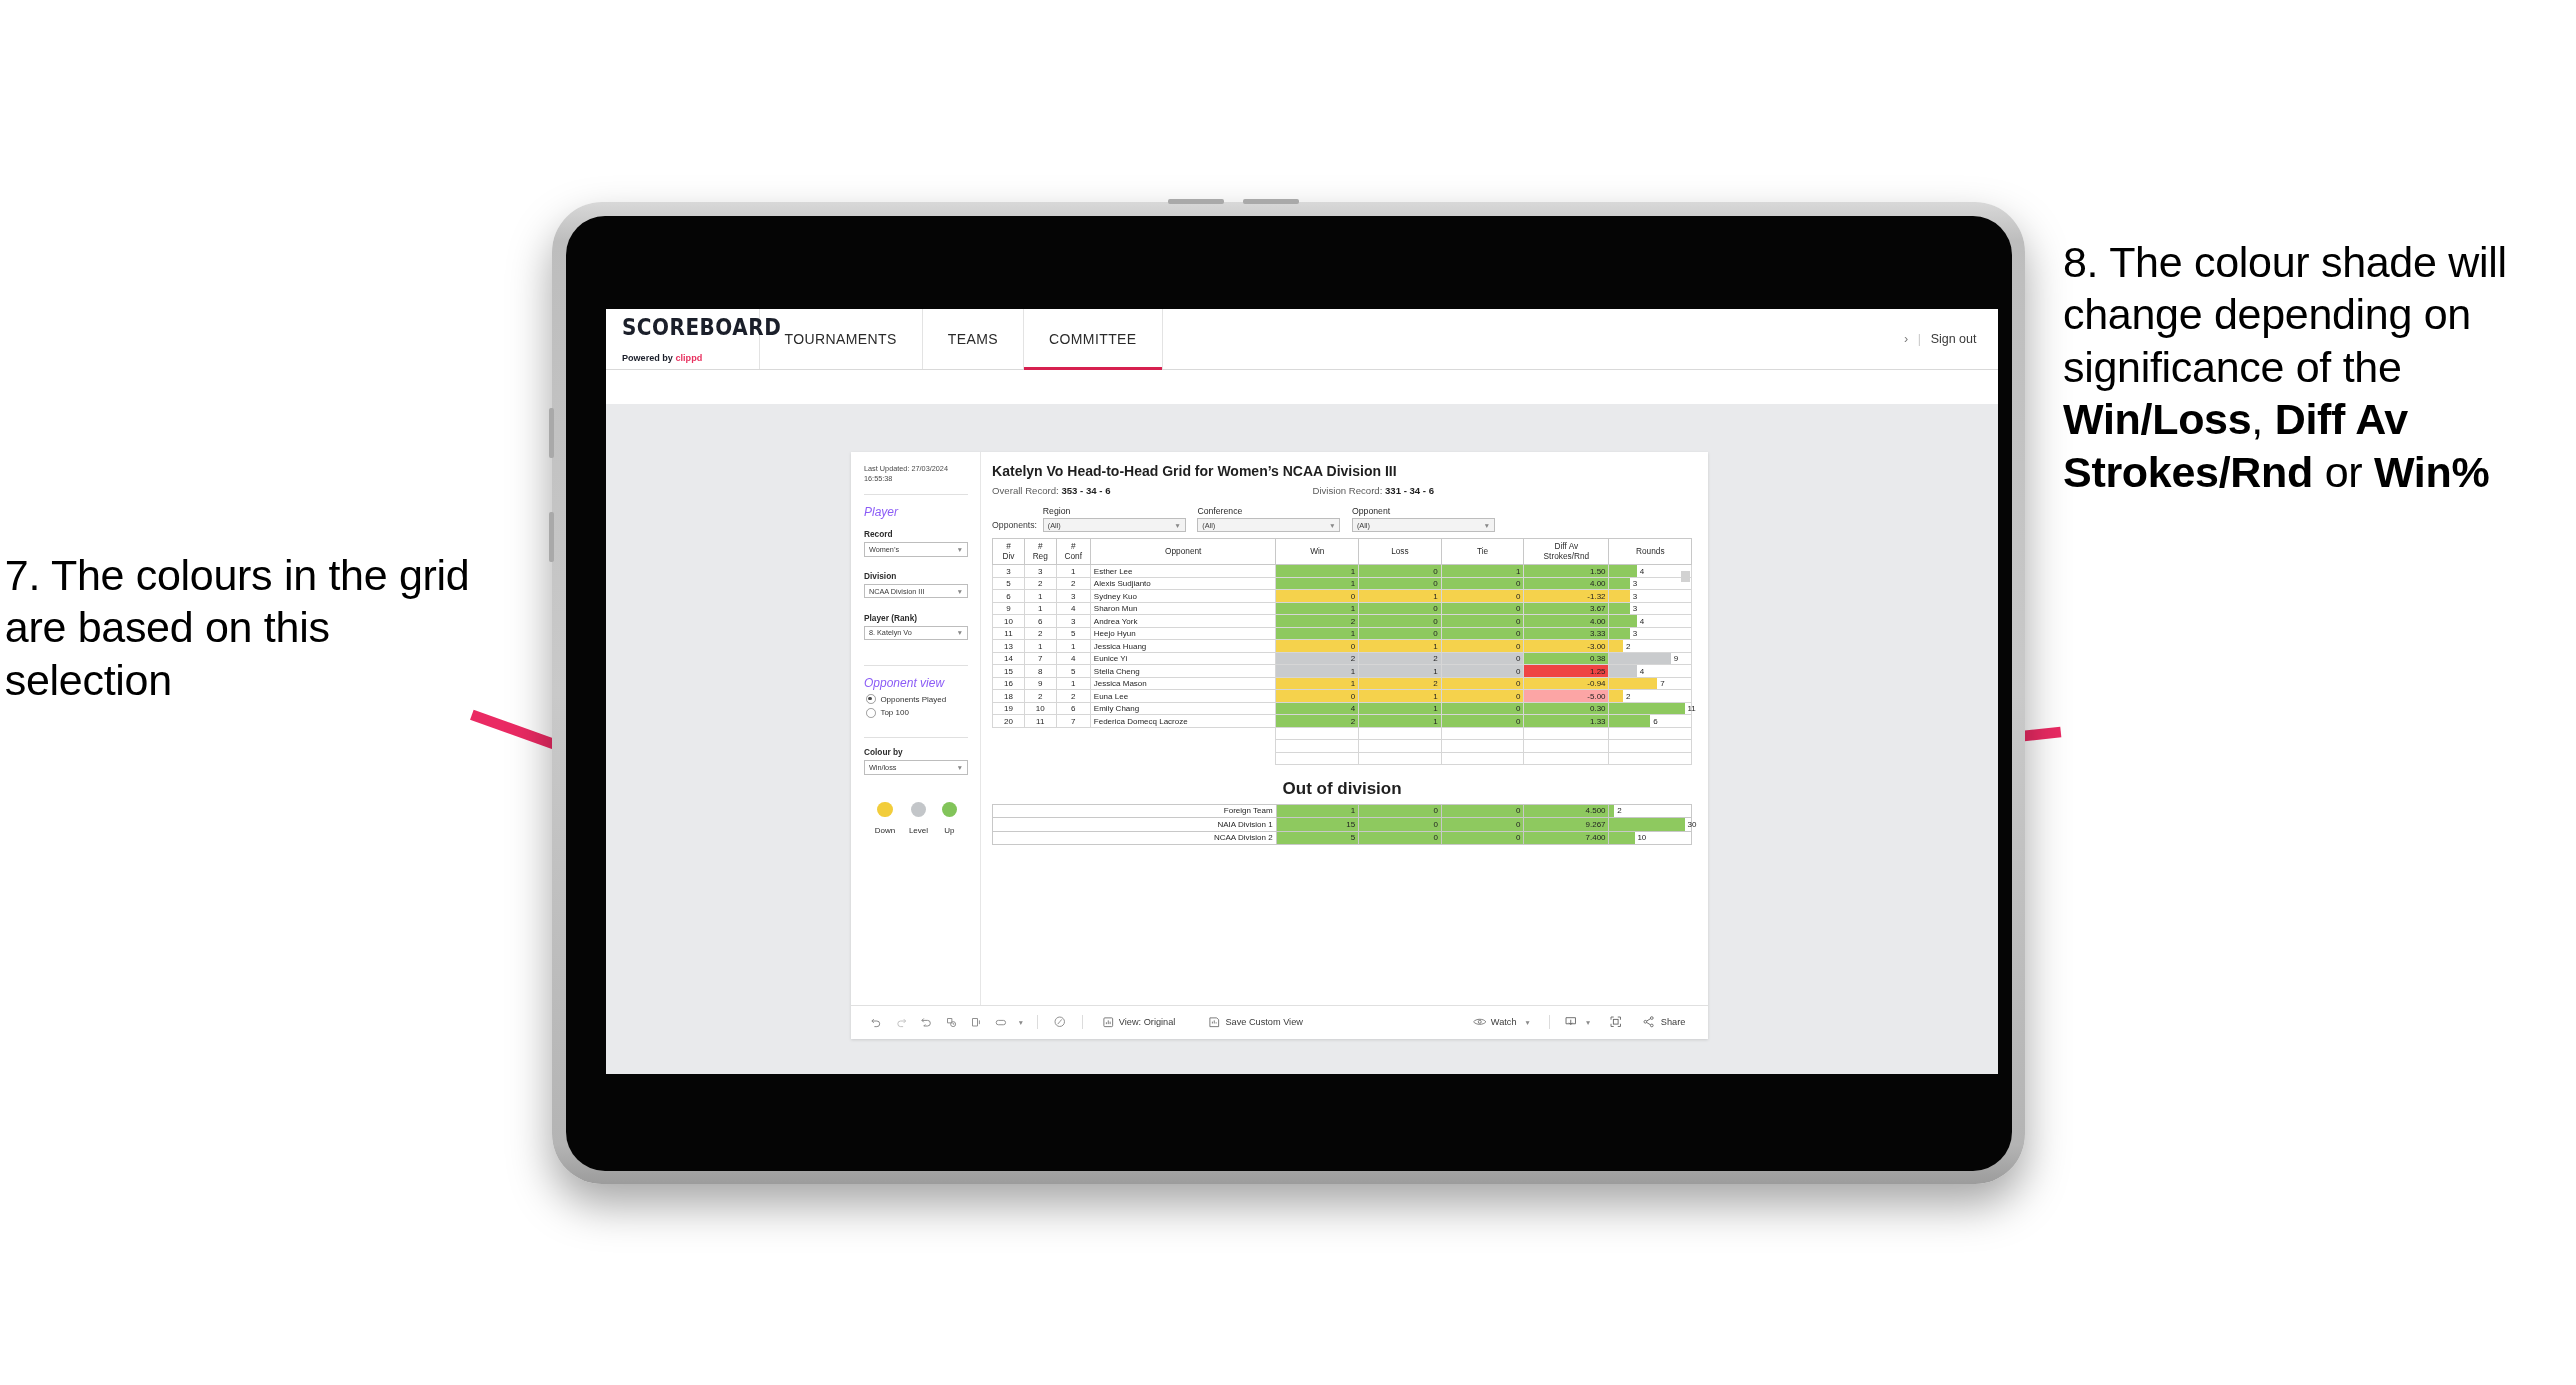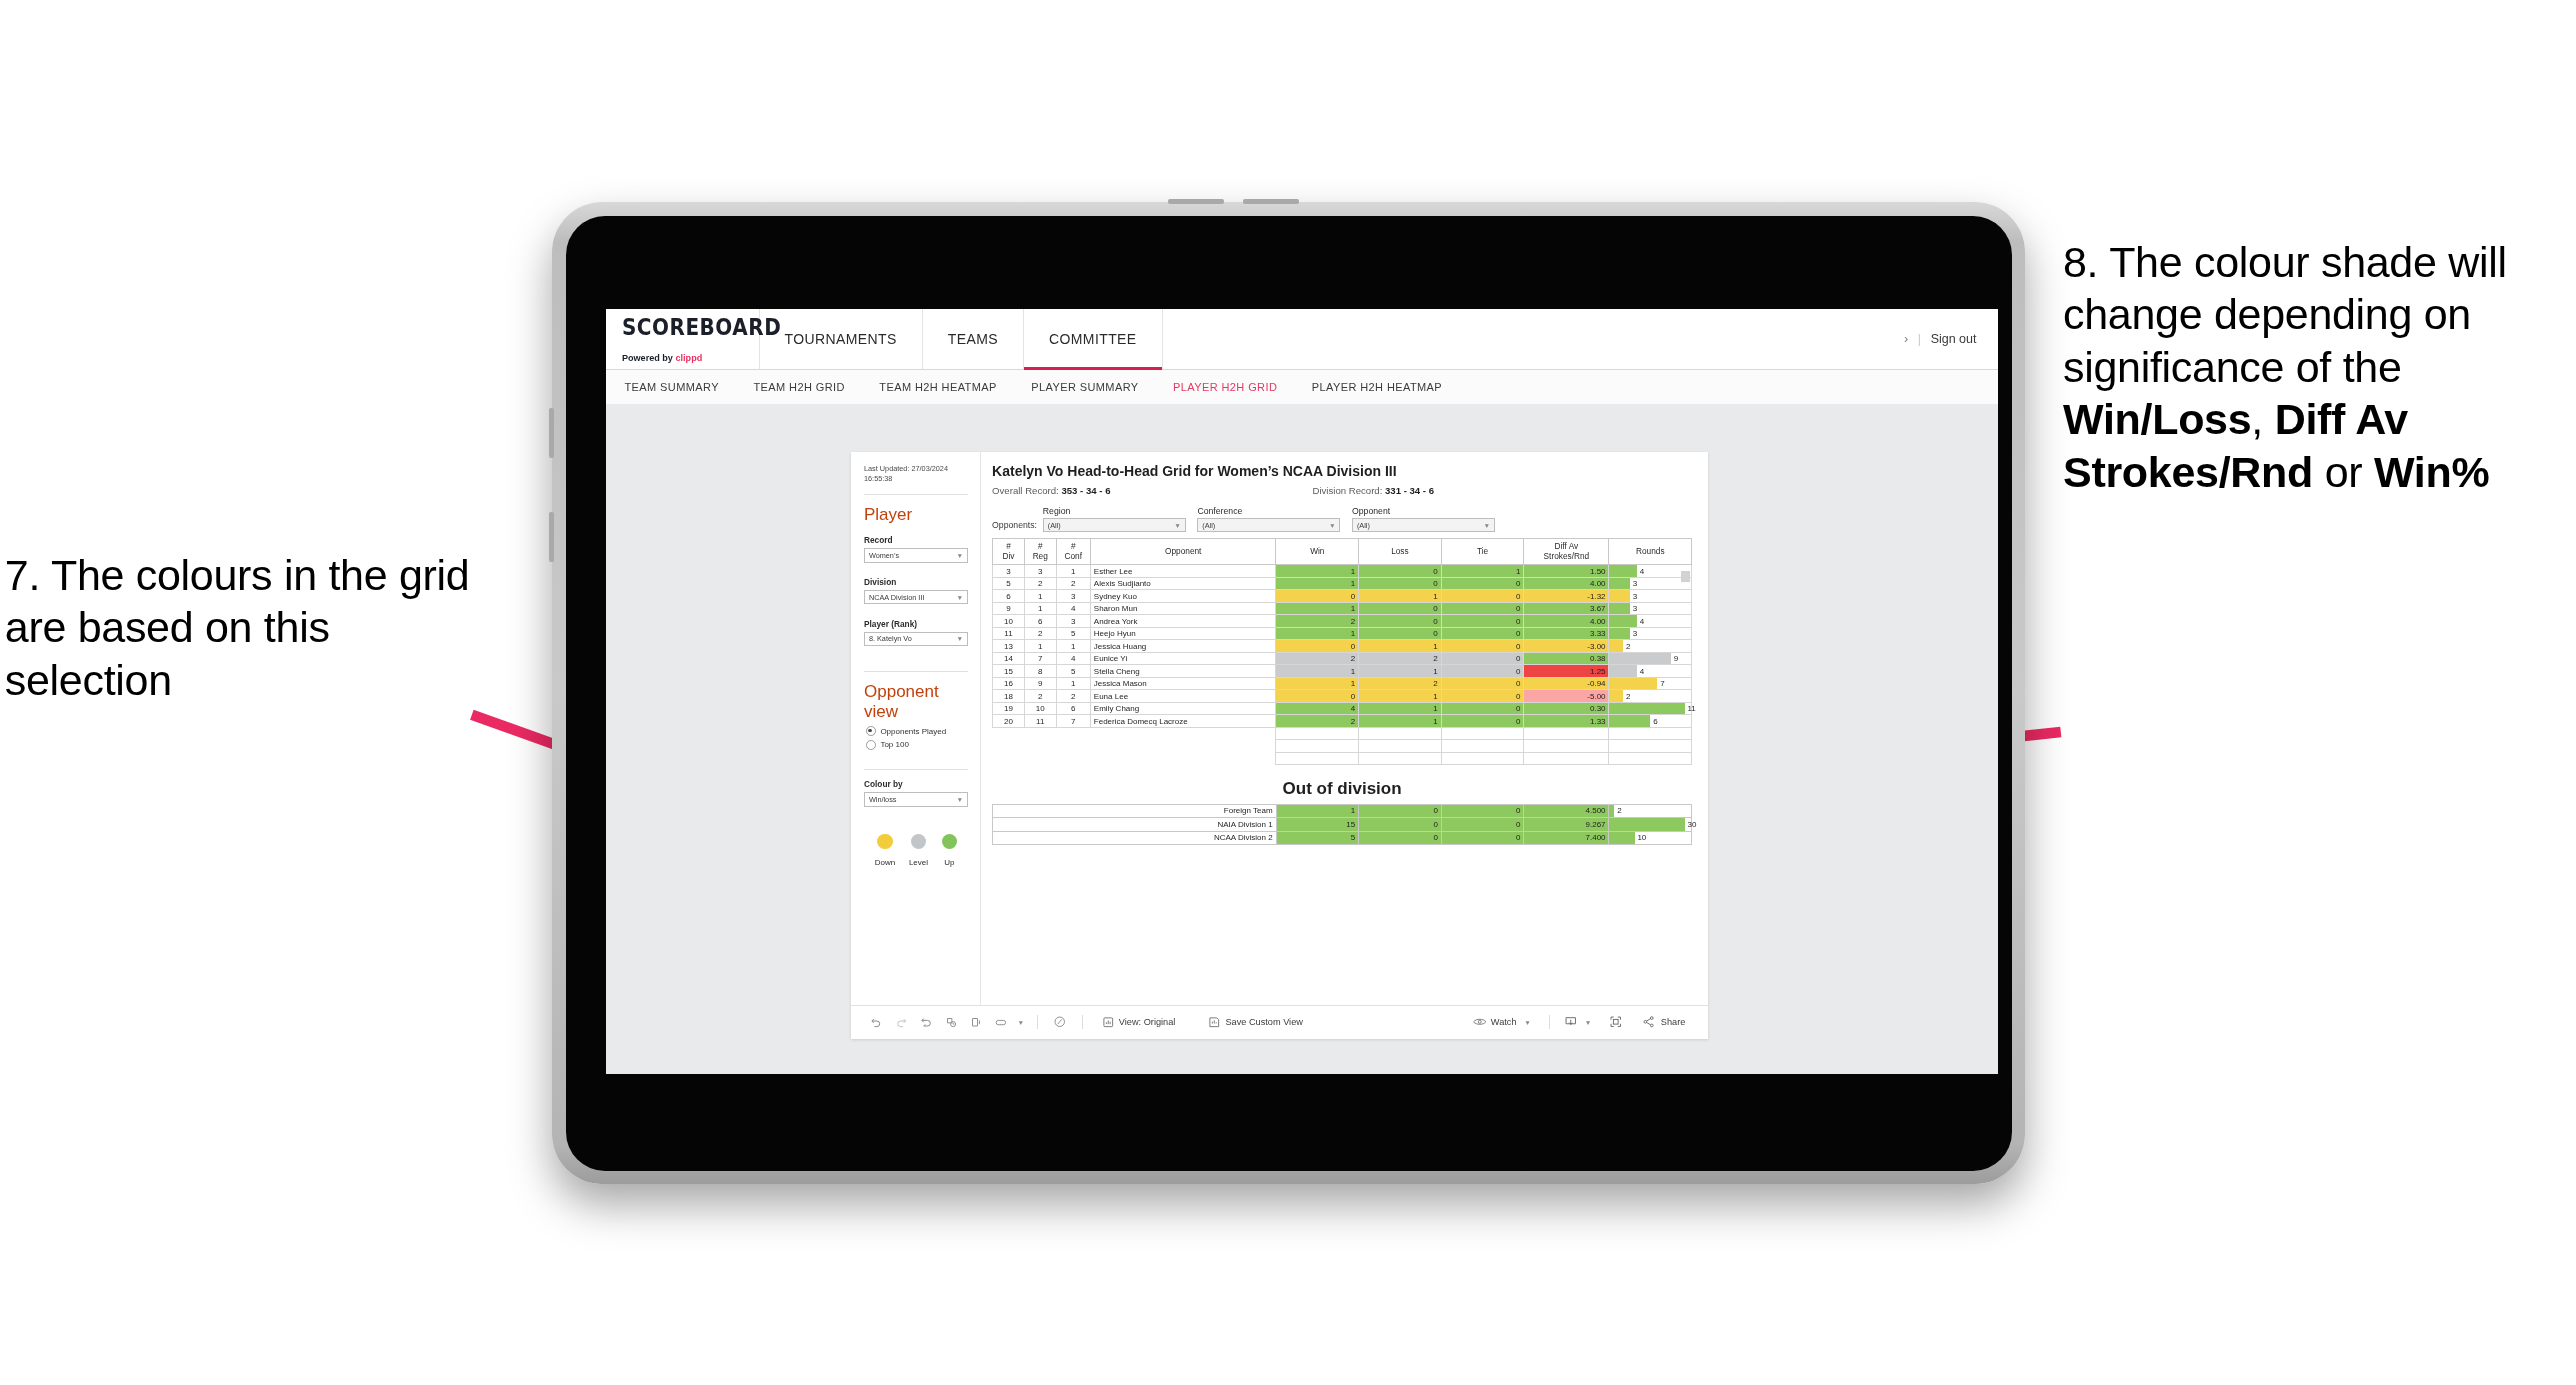--- a/index.html
+++ b/index.html
@@ -59,21 +59,21 @@
   #page{position:absolute;left:0;top:95px;right:0;bottom:0;background:#e9eaec;}
 
   
   #card{position:absolute;left:245px;top:48px;width:857px;height:587px;background:#ffffff;box-shadow:0 1px 2.9px rgba(0,0,0,.13);display:flex;flex-direction:column;}
   #card-body{flex:1;display:flex;min-height:0;}
 
   
   #sidebar{width:130px;padding:12.5px 11.6px 0 13.5px;box-sizing:border-box;border-right:1px solid #e6e6e6;}
   .last-updated{font-size:7.3px;color:#4a4a4a;font-weight:normal;line-height:1.35;}
   .hr{height:1px;background:#e0e0e0;margin:10.6px 0 9.6px 0;}
-  .sb-h{font-size:17px;color:#c2410c;margin:1.9px 0 10.6px 0;}
+  .sb-h{font-size:12px;color:#8b5cf6;margin:1.9px 0 10.6px 0;font-style:italic;}
   .fld-label{font-size:8.3px;font-weight:bold;color:#2b2b2b;margin-bottom:2.9px;}
   .select{height:14.4px;border:1px solid #bdbdbd;background:#fff;display:flex;align-items:center;padding:0 3.9px;font-size:7.3px;color:#3a3a3a;box-sizing:border-box;position:relative;cursor:pointer;}
   .select .caret{margin-left:auto;font-size:6.7px;color:#888;}
   .gap{height:14.4px;}
   .radio-row{display:flex;align-items:center;gap:4.8px;margin:3.9px 0 0 1.9px;font-size:8px;color:#333;cursor:pointer;}
   .radio{width:7.7px;height:7.7px;border:1px solid #9a9a9a;border-radius:50%;background:#fff;display:inline-block;position:relative;flex:none;}
   .radio.on::after{content:"";position:absolute;left:1.5px;top:1.5px;width:3.5px;height:3.5px;border-radius:50%;background:#4a4a4a;}
   .legend{display:flex;justify-content:space-around;margin-top:27px;padding:0 3.9px;}
   .legend .item{text-align:center;}
   .legend .dot{width:15.4px;height:15.4px;border-radius:50%;margin:0 auto 8.7px auto;}
@@ -157,28 +157,20 @@
         <div class="topnav-item">TOURNAMENTS</div>
         <div class="topnav-item">TEAMS</div>
         <div class="topnav-item active">COMMITTEE</div>
         <div id="topnav-right">
           <span class="chev">›</span>
           <span class="bar">|</span>
           <span>Sign out</span>
         </div>
       </div>
 
-      <div id="subnav">
-        <div class="subnav-item">TEAM SUMMARY</div>
-        <div class="subnav-item">TEAM H2H GRID</div>
-        <div class="subnav-item">TEAM H2H HEATMAP</div>
-        <div class="subnav-item">PLAYER SUMMARY</div>
-        <div class="subnav-item active">PLAYER H2H GRID</div>
-        <div class="subnav-item">PLAYER H2H HEATMAP</div>
-      </div>
 
       <div id="page">
         <div id="card">
           <div id="card-body">
 
             <div id="sidebar">
               <div class="last-updated">Last Updated: 27/03/2024 16:55:38</div>
               <div class="hr"></div>
               <div class="sb-h">Player</div>
 

